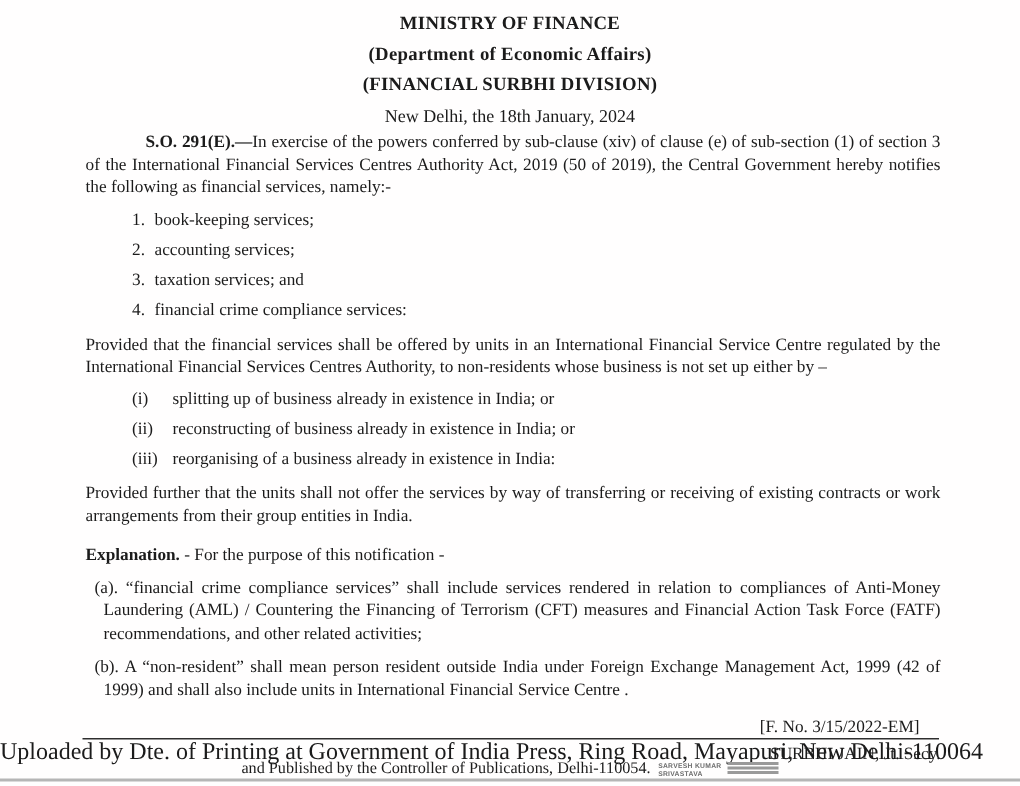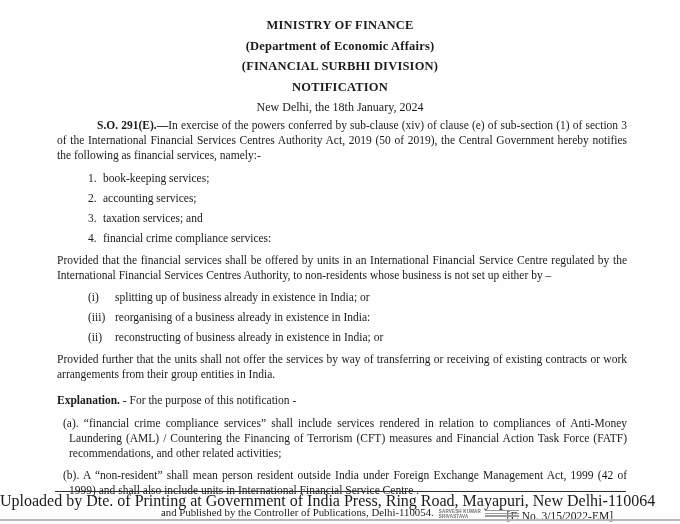--- a/index.html
+++ b/index.html
@@ -6,21 +6,21 @@
   .page {
     position: relative;
     width: 680px;
     height: 524px;
     background: #fffefe;
     font-family: "Liberation Serif", serif;
     color: #1b1b1b;
     overflow: hidden;
     box-sizing: border-box;
   }
-  .doc-header { text-align: center; padding-top: 19px; }
+  .doc-header { text-align: center; padding-top: 9px; }
   .h-line {
     font-size: 12.5px;
     font-weight: bold;
     line-height: 12px;
     margin-bottom: 8.5px;
     letter-spacing: 0.2px;
   }
   .dateline { font-size: 12px; line-height: 12px; margin-top: 1px; }
 
   .content {
@@ -90,21 +90,20 @@
 </style>
 </head>
 <body>
 
 <div class="page">
 
   <header class="doc-header">
     <div class="h-line">MINISTRY OF FINANCE</div>
     <div class="h-line">(Department of Economic Affairs)</div>
     <div class="h-line">(FINANCIAL SURBHI DIVISION)</div>
-    <div class="h-line">NOTIFICATION</div>
     <div class="dateline">New Delhi, the 18th January, 2024</div>
   </header>
 
   <main class="content">
 
     <p class="intro"><b>S.O. 291(E).—</b><span>In exercise of the powers conferred by sub-clause (xiv) of clause (e) of sub-section (1) of section 3 of the International Financial Services Centres Authority Act, 2019 (50 of 2019), the Central Government hereby notifies the following as financial services, namely:-</span></p>
 
     <ol class="services">
       <li><span class="num">1.</span><span>book-keeping services;</span></li>
       <li><span class="num">2.</span><span>accounting services;</span></li>
@@ -113,26 +112,26 @@
     </ol>
 
     <p class="proviso">Provided that the financial services shall be offered by units in an International Financial Service Centre regulated by the International Financial Services Centres Authority, to non-residents whose business is not set up either by –</p>
 
     <div class="conditions">
       <div class="cond">
           <span class="marker">(i)</span>
           <span>splitting up of business already in existence in India; or</span>
         </div>
       <div class="cond">
+          <span class="marker">(ii)</span>
+          <span>reconstructing of business already in existence in India; or</span>
+        </div>
+      <div class="cond">
           <span class="marker">(iii)</span>
           <span>reorganising of a business already in existence in India:</span>
-        </div>
-      <div class="cond">
-          <span class="marker">(ii)</span>
-          <span>reconstructing of business already in existence in India; or</span>
         </div>
     </div>
 
     <p class="proviso">Provided further that the units shall not offer the services by way of transferring or receiving of existing contracts or work arrangements from their group entities in India.</p>
 
     <p class="explanation"><b>Explanation.</b><span> -  For the purpose of this notification -</span></p>
 
     <p class="expl-item"><span>(a).</span> <span>“financial crime compliance services” shall include services rendered in relation to compliances of Anti-Money Laundering (AML) / Countering the Financing of Terrorism (CFT) measures and Financial Action Task Force (FATF) recommendations, and other related activities;</span></p>
 
     <p class="expl-item"><span>(b).</span> <span>A “non-resident” shall mean person resident outside India under Foreign Exchange  Management Act, 1999 (42 of 1999) and shall also include units in International Financial Service Centre .</span></p>

